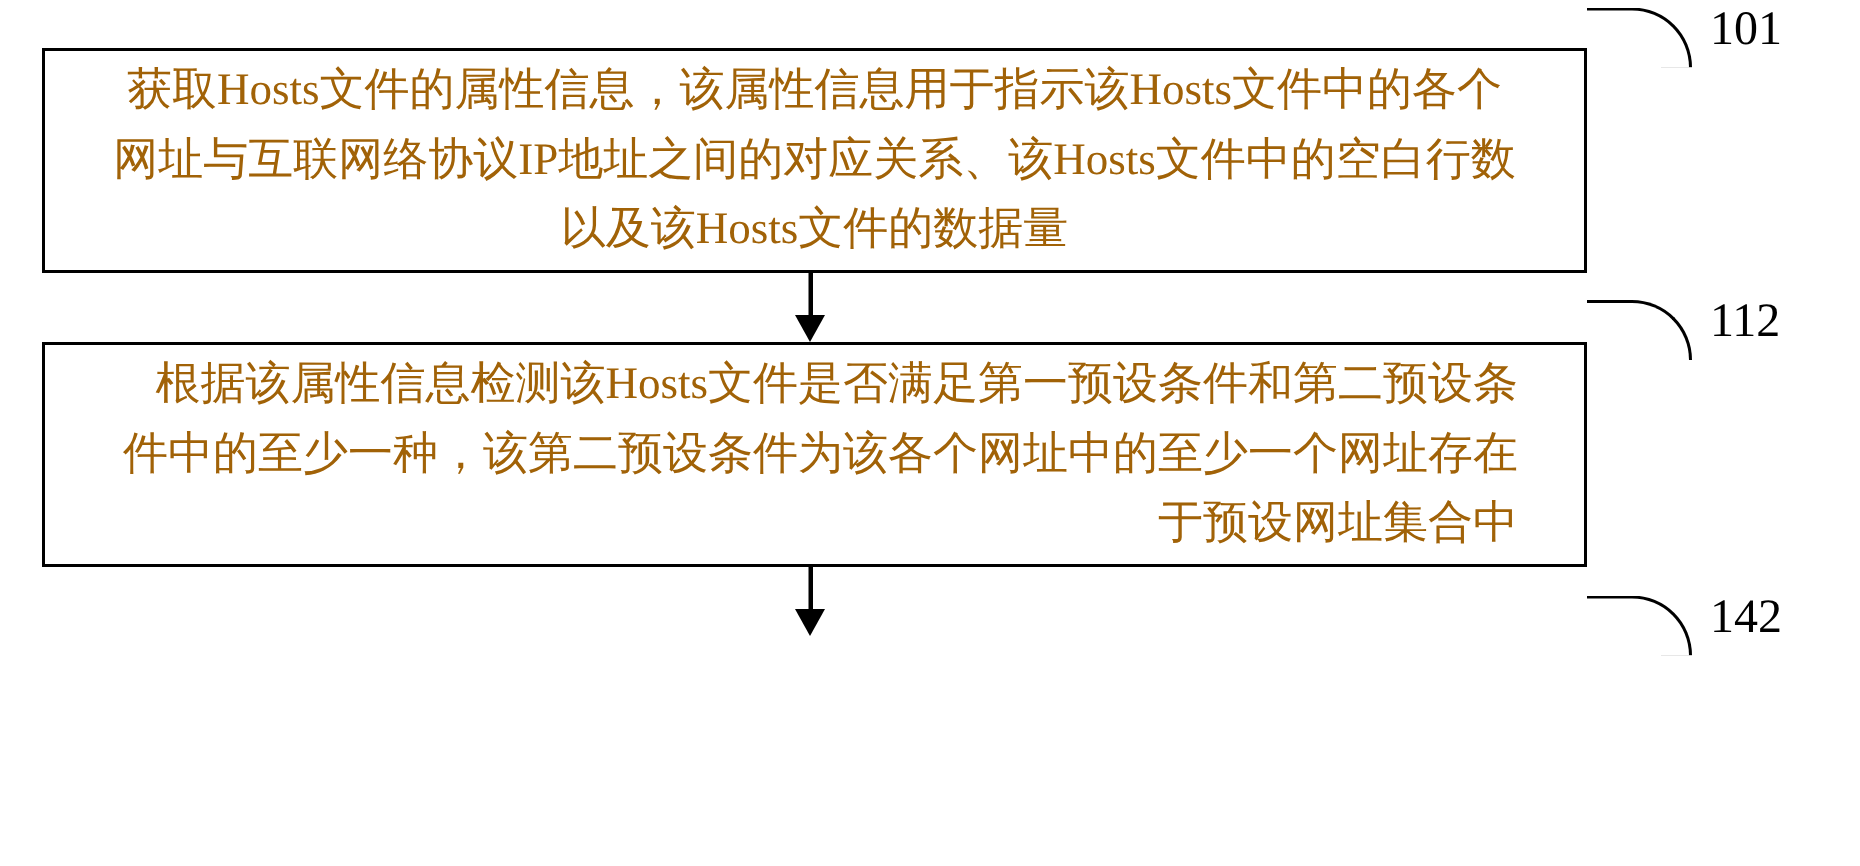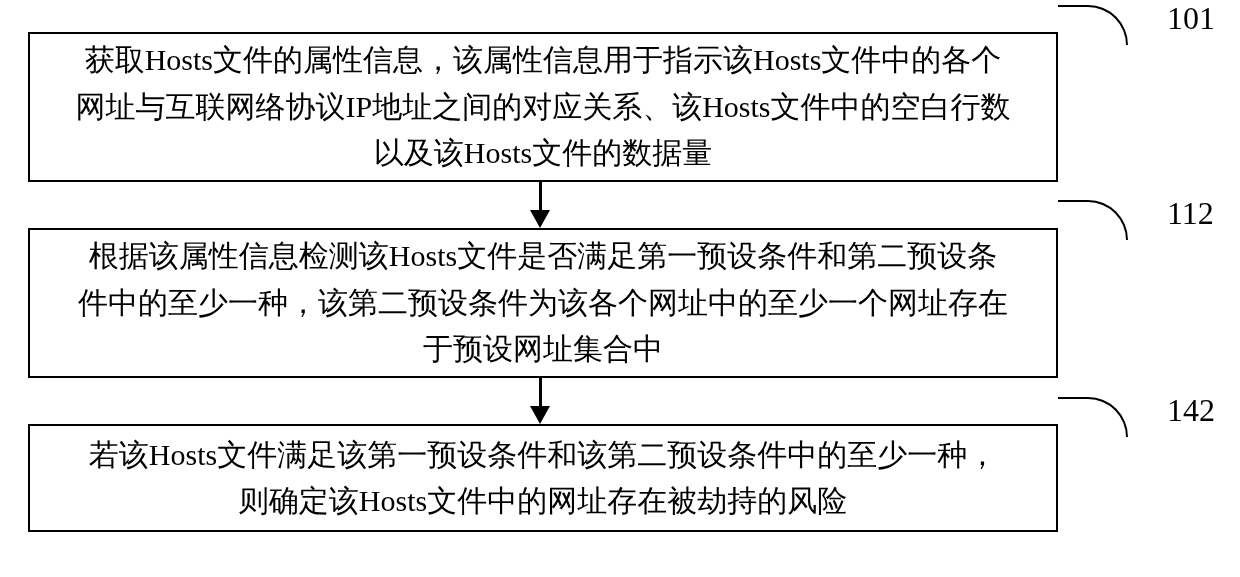--- a/index.html
+++ b/index.html
@@ -19,29 +19,28 @@
     position: absolute;
     border: 2.5px solid #000;
     box-sizing: border-box;
     display: flex;
     align-items: center;
     justify-content: center;
     padding: 8px 44px;
     text-align: center;
     font-size: 30px;
     line-height: 1.55;
-    color: #000000;
+    color: #a16207;
     background: #fff;
   }
   .label {
     position: absolute;
     font-size: 32px;
     color: #000;
     font-family: "Times New Roman", serif;
-    margin-left: 27px;
   }
   .callout {
     position: absolute;
     border-top: 2.5px solid #000;
     border-right: 2.5px solid #000;
     border-top-right-radius: 40px;
     box-sizing: border-box;
     background: transparent;
   }
   .arrow-shaft {
@@ -64,28 +63,25 @@
 
   <div class="box" style="left:28px; top:32px; width:1030px; height:150px;">
     <span>获取Hosts文件的属性信息，该属性信息用于指示该Hosts文件中的各个网址与互联网络协议IP地址之间的对应关系、该Hosts文件中的空白行数以及该Hosts文件的数据量</span>
   </div>
   <div class="callout" style="left:1058px; top:5px; width:70px; height:40px;"></div>
   <div class="label" style="left:1140px; top:0px;">101</div>
 
   <div class="arrow-shaft" style="left:539px; top:182px; height:30px;"></div>
   <div class="arrow-head" style="left:530px; top:210px;"></div>
 
-  <div class="box" style="left:28px; top:228px; width:1030px; height:150px;">
+  <div class="box" style="left:28px; top:228px; width:1030px; height:150px;text-align:right;">
     <span>根据该属性信息检测该Hosts文件是否满足第一预设条件和第二预设条件中的至少一种，该第二预设条件为该各个网址中的至少一个网址存在于预设网址集合中</span>
   </div>
   <div class="callout" style="left:1058px; top:200px; width:70px; height:40px;"></div>
   <div class="label" style="left:1140px; top:195px;">112</div>
 
   <div class="arrow-shaft" style="left:539px; top:378px; height:30px;"></div>
   <div class="arrow-head" style="left:530px; top:406px;"></div>
 
-  <div class="box" style="left:28px; top:424px; width:1030px; height:108px;">
-    <span>若该Hosts文件满足该第一预设条件和该第二预设条件中的至少一种，则确定该Hosts文件中的网址存在被劫持的风险</span>
-  </div>
   <div class="callout" style="left:1058px; top:397px; width:70px; height:40px;"></div>
   <div class="label" style="left:1140px; top:392px;">142</div>
 
 </div>
 
 </body></html>

